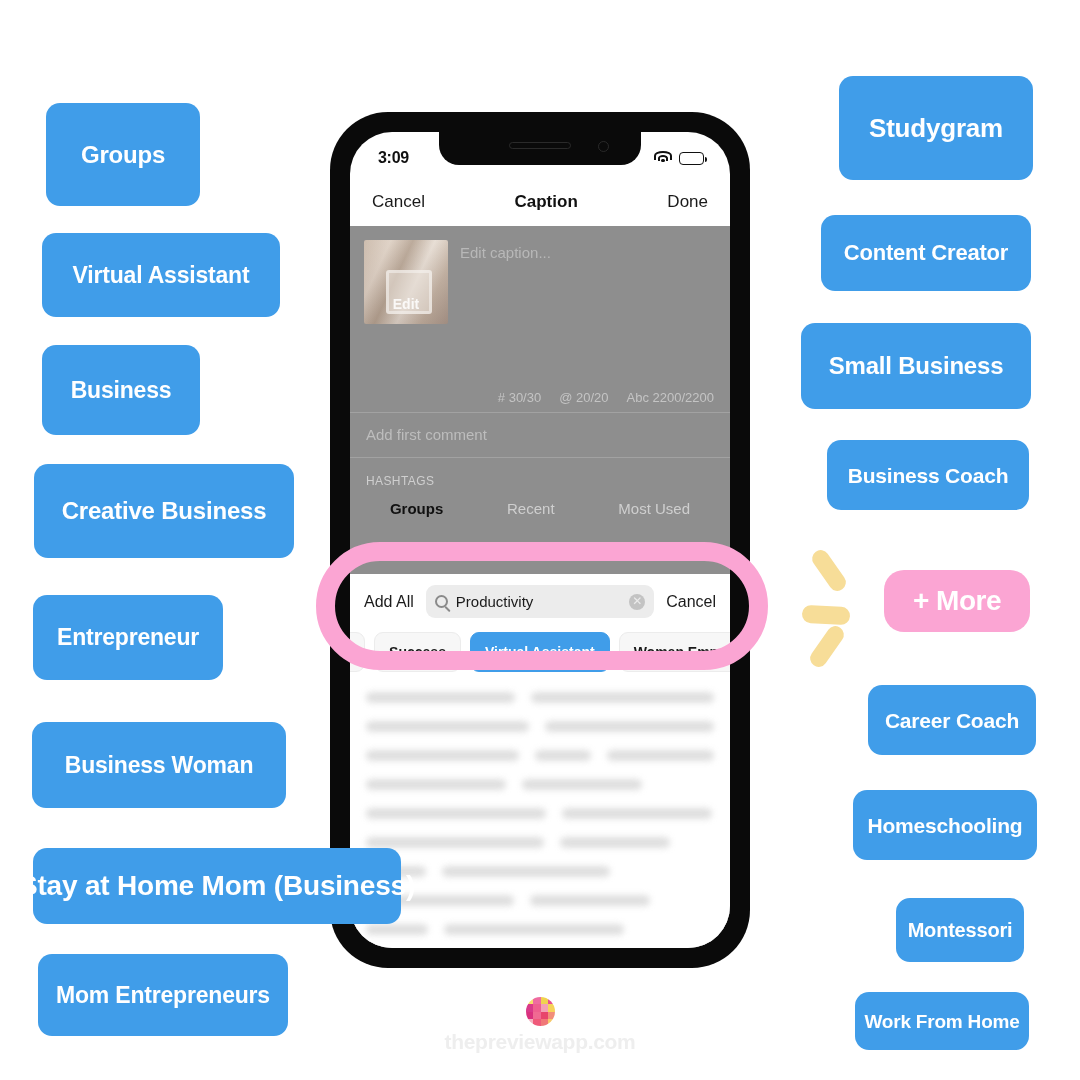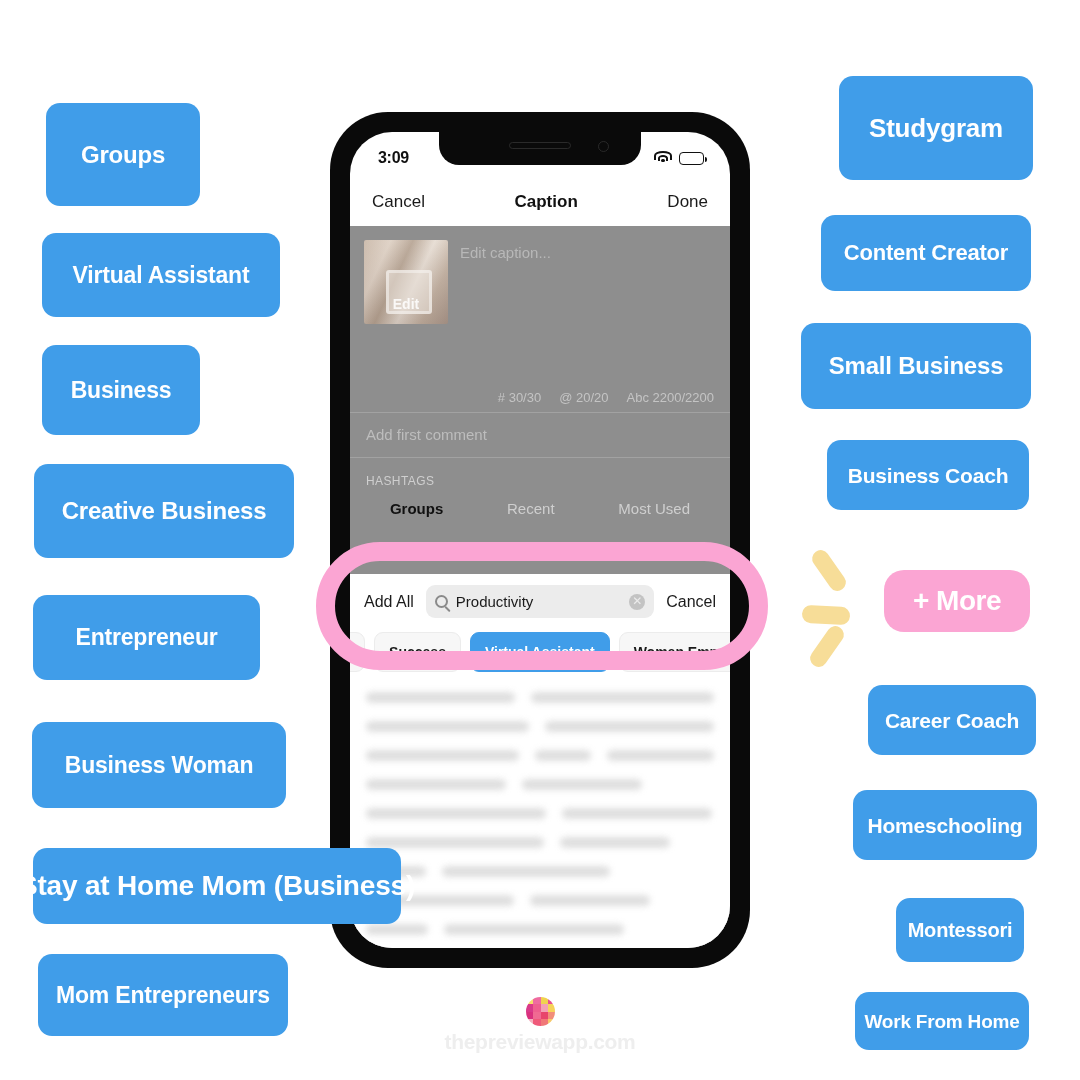--- a/index.html
+++ b/index.html
@@ -256,21 +256,21 @@
       </div>
       <div class="tag" style="left: 42px; top: 233px; width: 238px; height: 84px; font-size: 23px; background: rgb(64, 157, 233);">
         <span>Virtual Assistant</span>
       </div>
       <div class="tag" style="left: 42px; top: 345px; width: 158px; height: 90px; font-size: 23px; background: rgb(64, 157, 233);">
         <span>Business</span>
       </div>
       <div class="tag" style="left: 34px; top: 464px; width: 260px; height: 94px; font-size: 24px; background: rgb(64, 157, 233);">
         <span>Creative Business</span>
       </div>
-      <div class="tag" style="left: 33px; top: 595px; width: 227px; height: 85px; font-size: 23px; background: rgb(64, 157, 233);">
+      <div class="tag" style="left: 33px; top: 595px; width: 190px; height: 85px; font-size: 23px; background: rgb(64, 157, 233);">
         <span>Entrepreneur</span>
       </div>
       <div class="tag" style="left: 32px; top: 722px; width: 254px; height: 86px; font-size: 23px; background: rgb(64, 157, 233);">
         <span>Business Woman</span>
       </div>
       <div class="tag" style="left: 33px; top: 848px; width: 368px; height: 76px; font-size: 28px; background: rgb(64, 157, 233);">
         <span>Stay at Home Mom (Business)</span>
       </div>
       <div class="tag" style="left: 38px; top: 954px; width: 250px; height: 82px; font-size: 23px; background: rgb(64, 157, 233);">
         <span>Mom Entrepreneurs</span>

